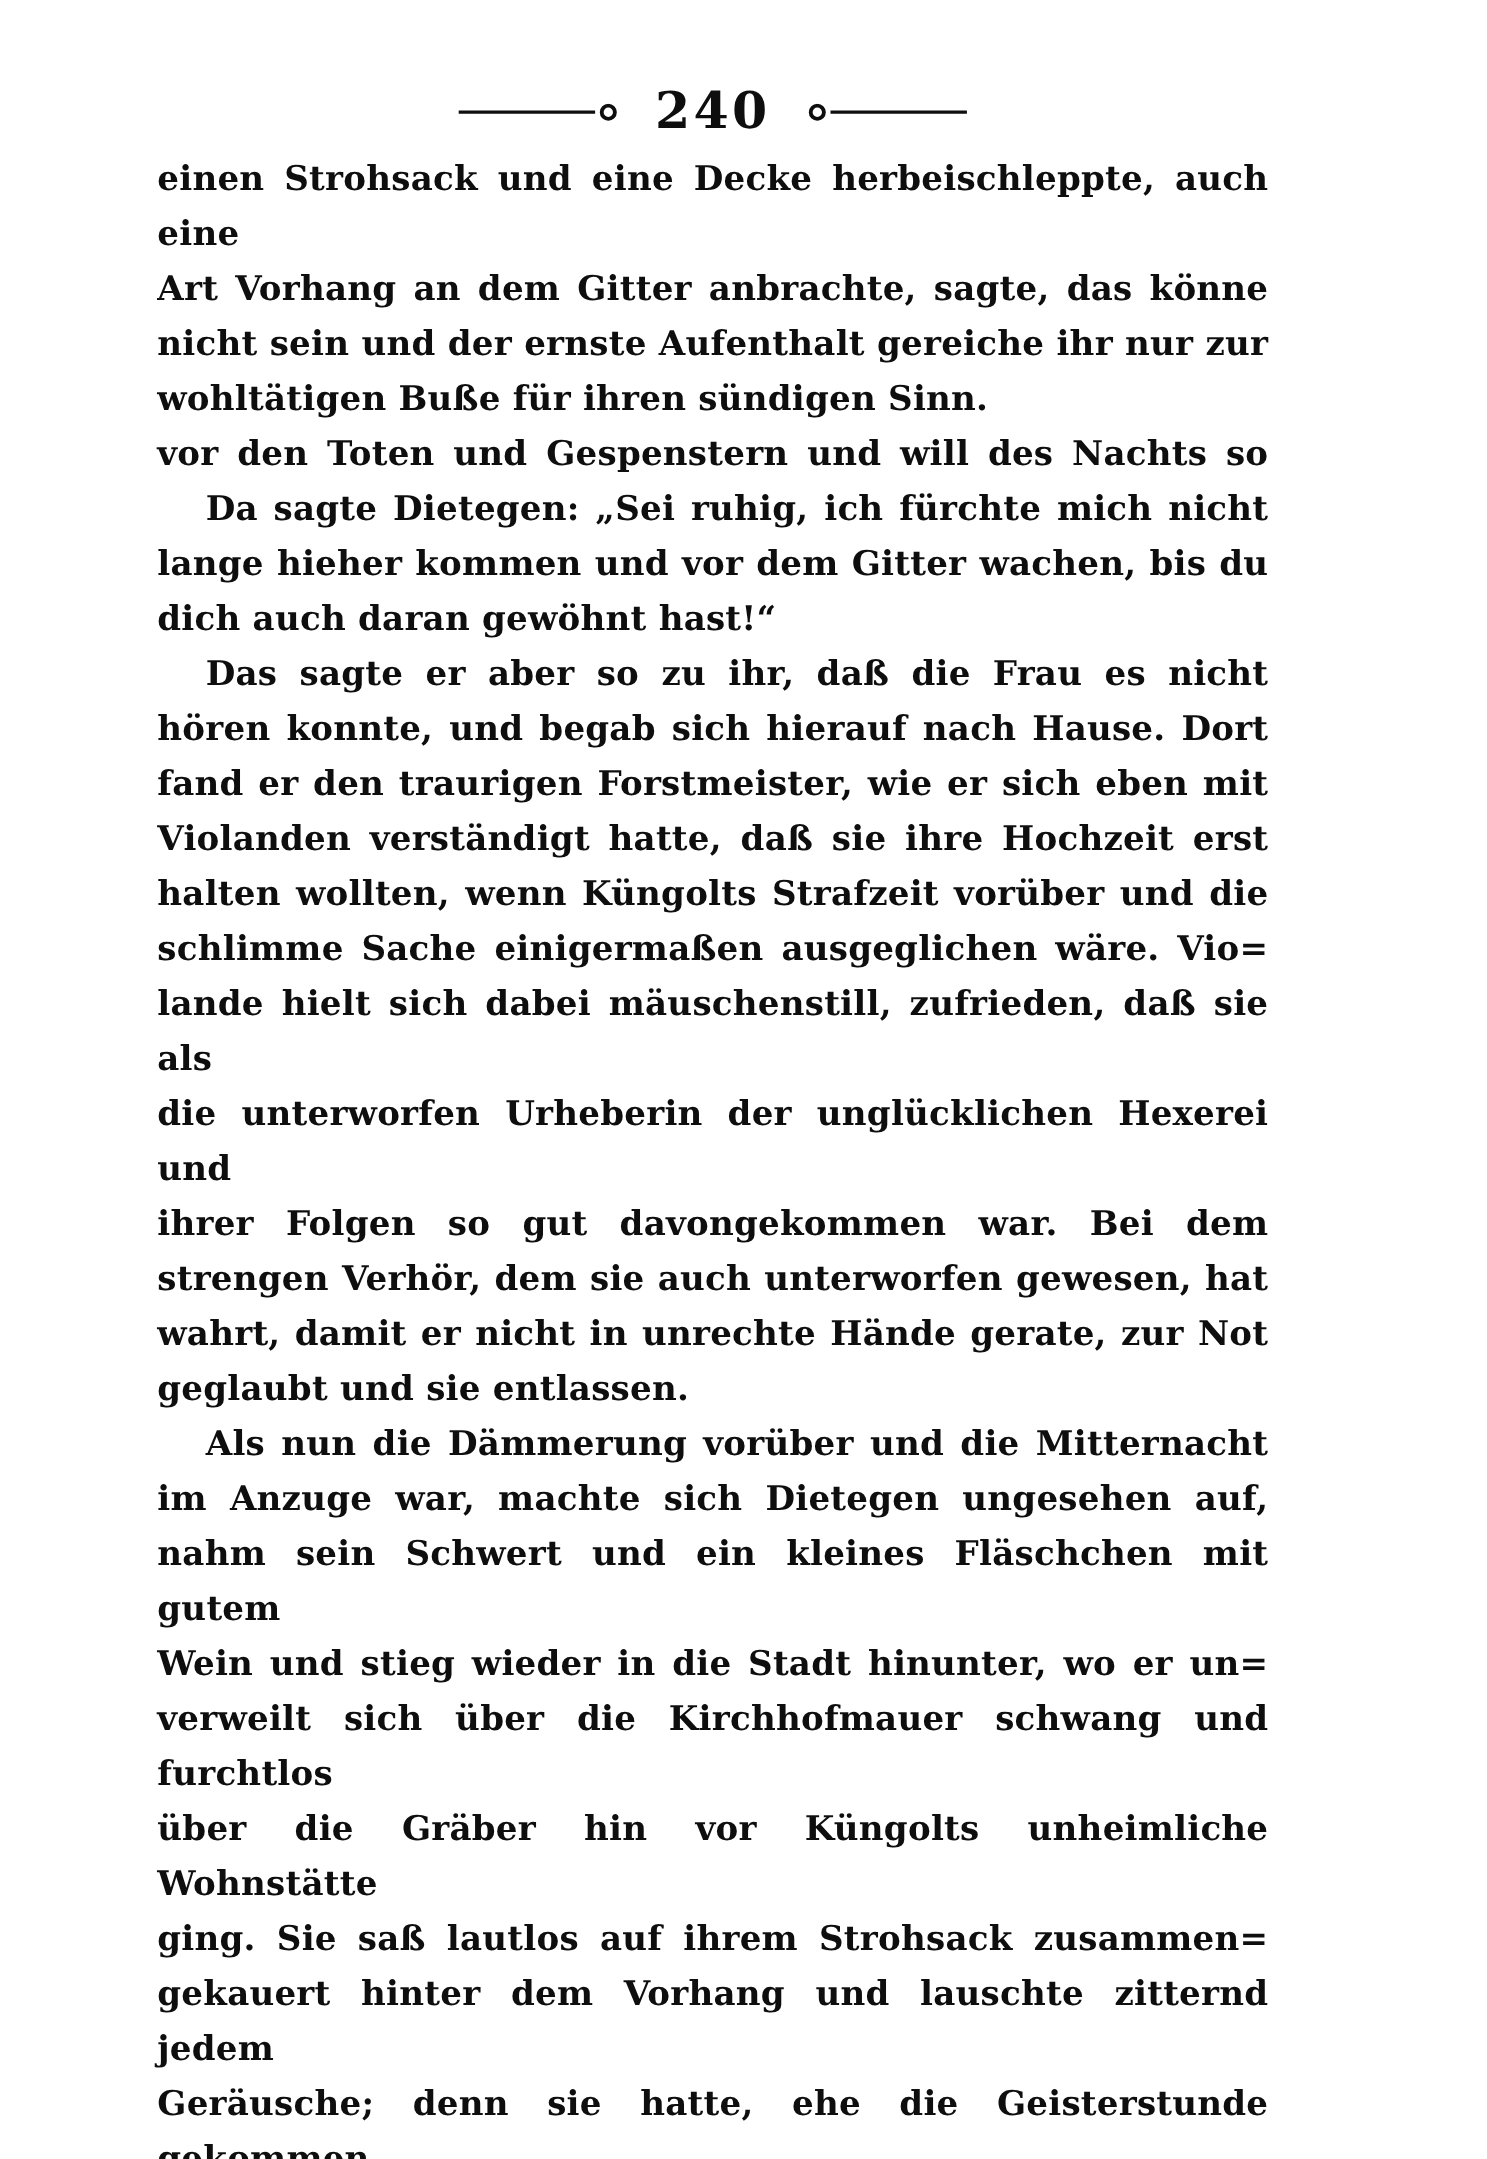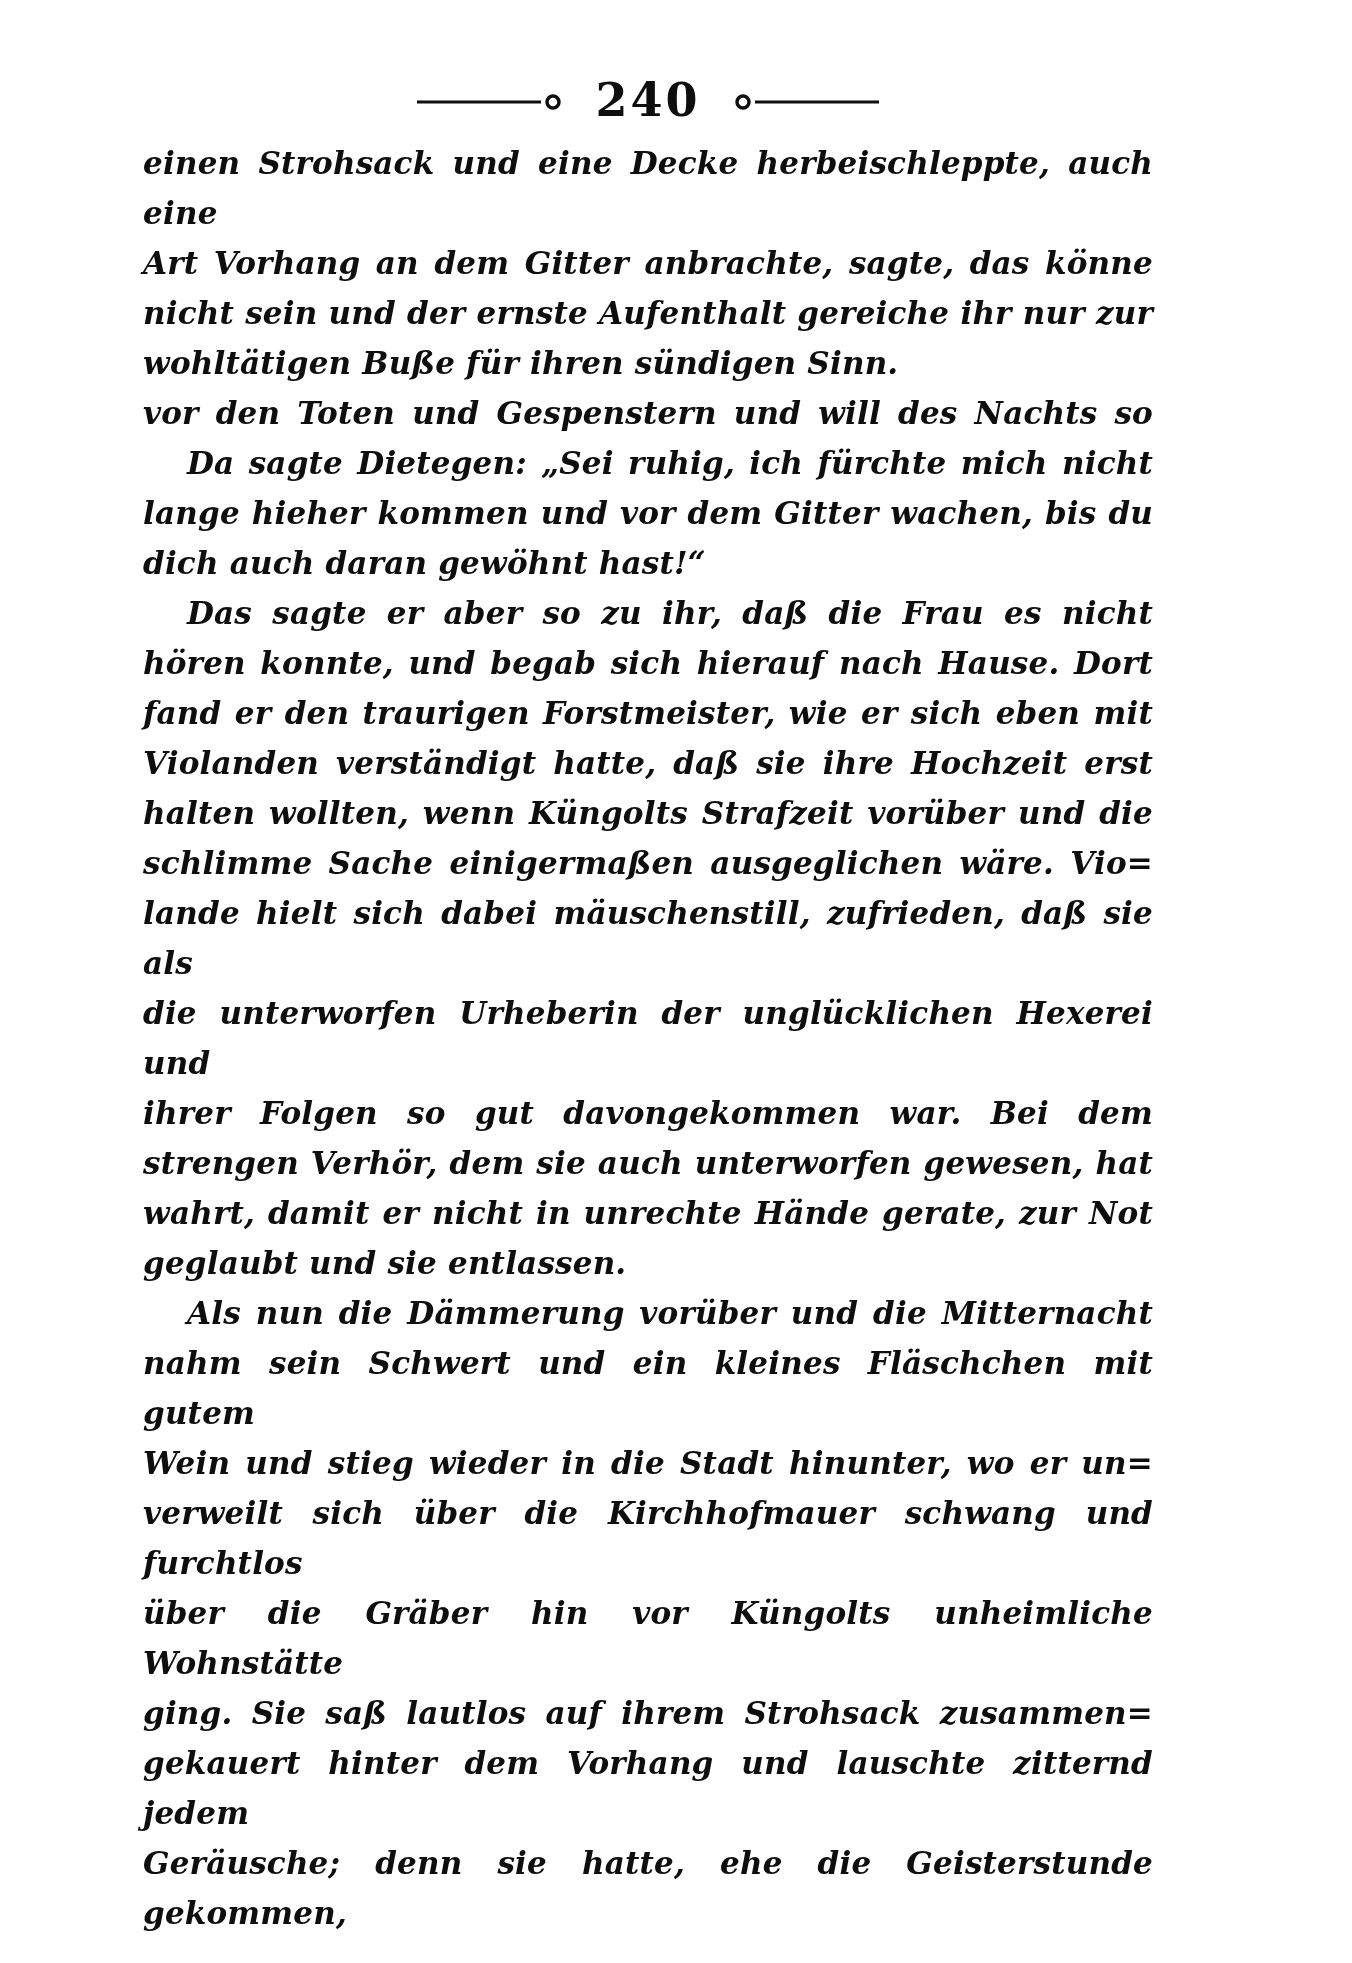--- a/index.html
+++ b/index.html
@@ -43,21 +43,20 @@
     top: 138px;
     left: 143px;
     width: 1010px;
     font-size: 31px;
     font-weight: 700;
     line-height: 50px;
     letter-spacing: 0.2px;
   }
   .paragraph {
     margin: 0;
-    font-style: italic;
   }
   .line {
     text-align: justify;
     text-align-last: justify;
     white-space: normal;
   }
   .line.endline {
     text-align-last: left;
   }
   .line.indent {
@@ -105,20 +104,21 @@
         <div class="line">schlimme Sache einigermaßen ausgeglichen wäre.  Vio=</div>
         <div class="line">lande hielt sich dabei mäuschenstill, zufrieden, daß sie als</div>
         <div class="line">die unterworfen Urheberin der unglücklichen Hexerei und</div>
         <div class="line">ihrer Folgen so gut davongekommen war.  Bei dem</div>
         <div class="line">strengen Verhör, dem sie auch unterworfen gewesen, hat</div>
         <div class="line">wahrt, damit er nicht in unrechte Hände gerate, zur Not</div>
         <div class="line endline">geglaubt und sie entlassen.</div>
       </div>
       <div class="paragraph">
         <div class="line indent">Als nun die Dämmerung vorüber und die Mitternacht</div>
+        <div class="line">im Anzuge war, machte sich Dietegen ungesehen auf,</div>
         <div class="line">nahm sein Schwert und ein kleines Fläschchen mit gutem</div>
         <div class="line">Wein und stieg wieder in die Stadt hinunter, wo er un=</div>
         <div class="line">verweilt sich über die Kirchhofmauer schwang und furchtlos</div>
         <div class="line">über die Gräber hin vor Küngolts unheimliche Wohnstätte</div>
         <div class="line">ging.  Sie saß lautlos auf ihrem Strohsack zusammen=</div>
         <div class="line">gekauert hinter dem Vorhang und lauschte zitternd jedem</div>
         <div class="line">Geräusche; denn sie hatte, ehe die Geisterstunde gekommen,</div>
       </div>
     </div>
 

